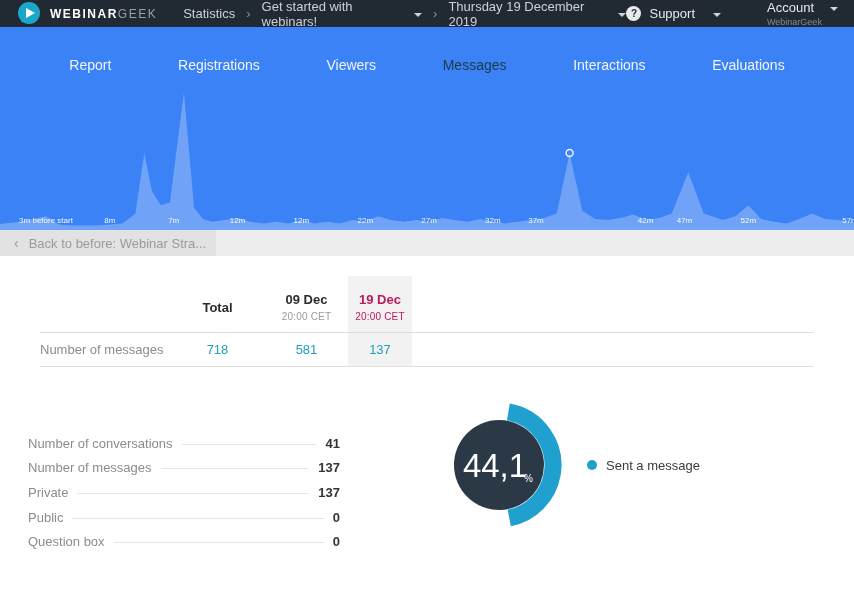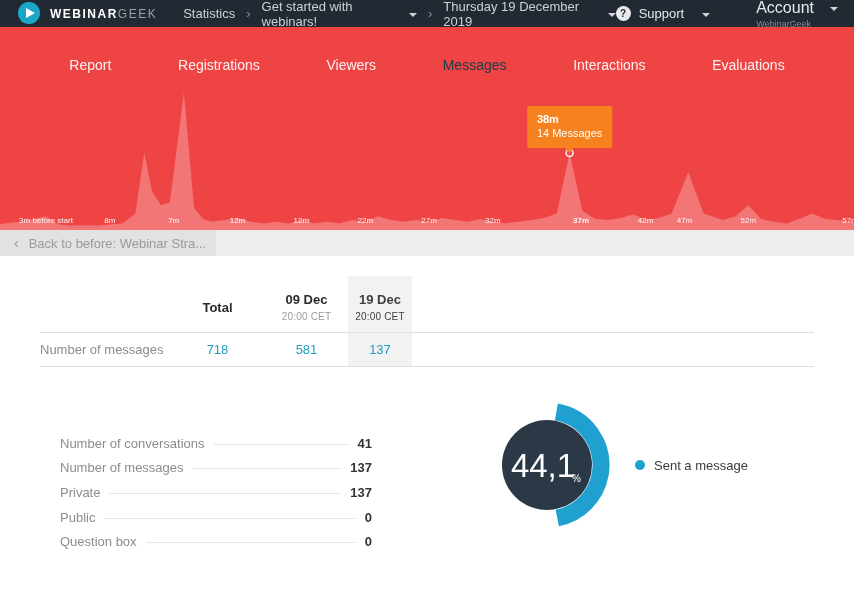--- a/index.html
+++ b/index.html
@@ -34,26 +34,26 @@
   }
   .topbar-spacer { flex: 1; }
   .support { display: flex; align-items: center; cursor: pointer; font-size: 13px; color: #e6e8ea; }
   .q-icon {
     width: 15px; height: 15px; border-radius: 50%; background: #e8eaec; color: #212a33;
     font-size: 10px; font-weight: 700; display: flex; align-items: center; justify-content: center;
     margin-right: 8px;
   }
   .support .caret { margin-left: 18px; }
   .account { margin-left: 46px; text-align: right; cursor: pointer; }
-  .account-row { display: flex; align-items: center; font-size: 16px; color: #e6e8ea; }
+  .account-row { display: flex; align-items: center; font-size: 13px; color: #e6e8ea; }
   .account-row .caret { margin-left: 16px; }
   .account-sub { font-size: 9px; color: #828a92; margin-top: 2px; text-align: left; }
 
   
-  .hero { position: relative; height: 203px; background: #ef4444; overflow: hidden; }
+  .hero { position: relative; height: 203px; background: #3b82f6; overflow: hidden; }
   .nav-tabs {
     position: absolute; top: 0; left: 0; right: 0; z-index: 3;
     display: flex; justify-content: space-around; padding: 30px 36px 0;
   }
   .tab { font-size: 14px; color: rgba(255,255,255,0.92); cursor: pointer; }
   .tab.active { color: #1b3b49; }
   #chart-svg { position: absolute; left: 0; top: 0; width: 854px; height: 203px; }
   .x-ticks { position: absolute; left: 0; right: 0; bottom: 0; height: 16px; z-index: 2; }
   .x-tick {
     position: absolute; bottom: 5px; transform: translateX(-50%);
@@ -81,29 +81,29 @@
 
   
   .table-section { margin: 20px 40px 0; }
   table { width: 100%; border-collapse: collapse; }
   col.c-label { width: 130px; } col.c-total { width: 95px; }
   col.c-d1 { width: 83px; } col.c-d2 { width: 64px; }
   thead th { font-weight: 700; vertical-align: bottom; padding: 16px 0 10px; text-align: center; }
   .col-title { font-size: 13px; color: #2b2b2b; }
   .col-sub { font-size: 10px; color: #9a9a9a; font-weight: 400; margin-top: 4px; letter-spacing: 0.2px; }
   th.pad-total { padding-bottom: 17px; }
-  th.active-col .col-title, th.active-col .col-sub { color: #404040; }
+  th.active-col .col-title, th.active-col .col-sub { color: #be185d; }
   .active-col { background: #f2f2f2; }
   thead th, thead td { border-bottom: 1px solid #e0e0e0; }
   tbody td { border-bottom: 1px solid #e0e0e0; padding: 9px 0; font-size: 13px; text-align: center; }
   td.rowlabel { text-align: left; color: #8c8c8c; }
   td.val { color: #1e9fbe; cursor: pointer; }
 
   
-  .bottom-section { display: flex; align-items: flex-start; margin-top: 58px; padding: 0 60px; gap: 16px; }
+  .bottom-section { display: flex; align-items: flex-start; margin-top: 58px; padding: 0 28px; }
   .stats { width: 312px; padding-top: 6px; }
   .stat-row { display: flex; align-items: center; height: 24.6px; }
   .stat-label { font-size: 13px; color: #8c8c8c; white-space: nowrap; }
   .stat-leader { flex: 1; border-top: 1px solid #e6e6e6; margin: 2px 9px 0; min-width: 18px; }
   .stat-value { font-size: 13px; font-weight: 700; color: #333; }
   .donut-area { display: flex; margin-left: 91px; margin-top: -28px; }
   .donut-value { font-size: 33px; fill: #ffffff; }
   .donut-unit { font-size: 10px; fill: #ffffff; }
   .legend { display: flex; align-items: center; margin-left: 20px; }
   .legend-dot { width: 10px; height: 10px; border-radius: 50%; background: #1fa0ce; margin-right: 9px; }
@@ -163,35 +163,31 @@
 
   <div class="nav-tabs">
     <span class="tab">Report</span>
     <span class="tab">Registrations</span>
     <span class="tab">Viewers</span>
     <span class="tab active">Messages</span>
     <span class="tab">Interactions</span>
     <span class="tab">Evaluations</span>
   </div>
 
-  <div class="chart-tooltip" id="chart-tooltip" style="left: 569.6px; top: 79px;">
-    <div class="tt-time">38m</div>
-    <div class="tt-text">14 Messages</div>
-  </div>
 
   <div class="x-ticks" id="x-ticks">
       <span class="x-tick" style="left: 46px;">3m before start</span>
       <span class="x-tick" style="left: 109.8px;">8m</span>
       <span class="x-tick" style="left: 173.7px;">7m</span>
       <span class="x-tick" style="left: 237.5px;">12m</span>
       <span class="x-tick" style="left: 301.4px;">12m</span>
       <span class="x-tick" style="left: 365.3px;">22m</span>
       <span class="x-tick" style="left: 429.1px;">27m</span>
       <span class="x-tick" style="left: 492.9px;">32m</span>
-      <span class="x-tick" style="left: 581px; font-weight: bold;">37m</span>
+      <span class="x-tick" style="left: 536px;">37m</span>
       <span class="x-tick" style="left: 620.6px; margin-left: 25px;">42m</span>
       <span class="x-tick" style="left: 684.5px;">47m</span>
       <span class="x-tick" style="left: 748.4px;">52m</span>
       <span class="x-tick" style="left: 850px;">57m</span>
     </div>
 </section>
 
 <div class="back-bar">
   <div class="back-btn">
     <span class="back-chevron">‹</span>

